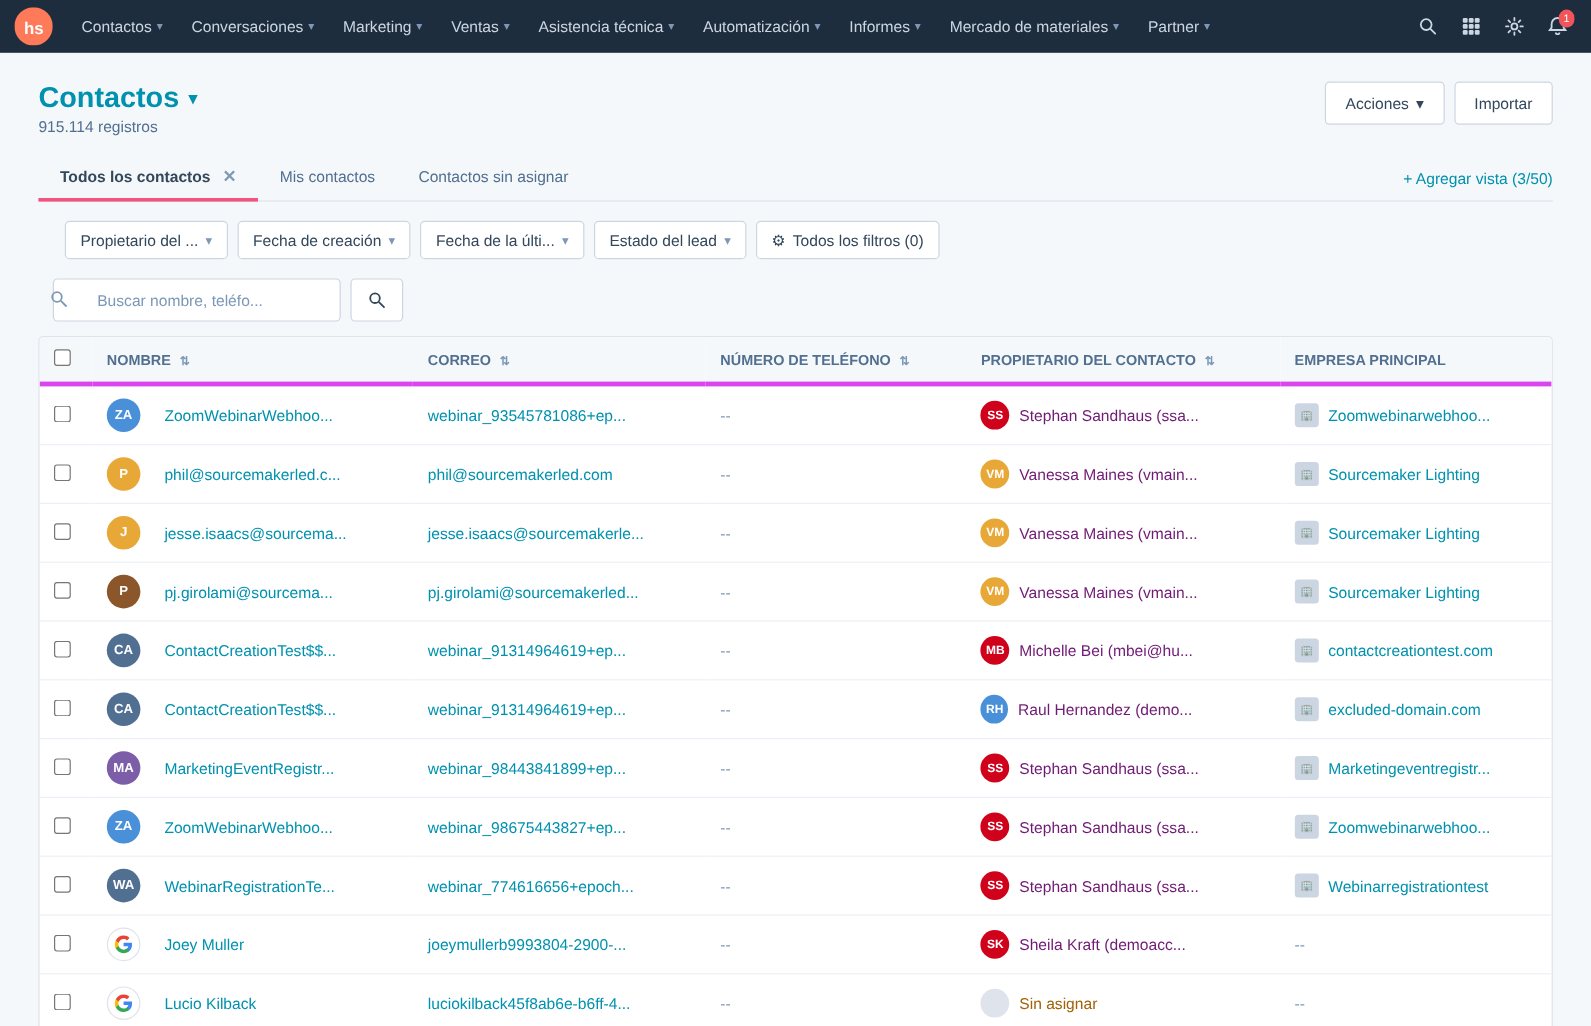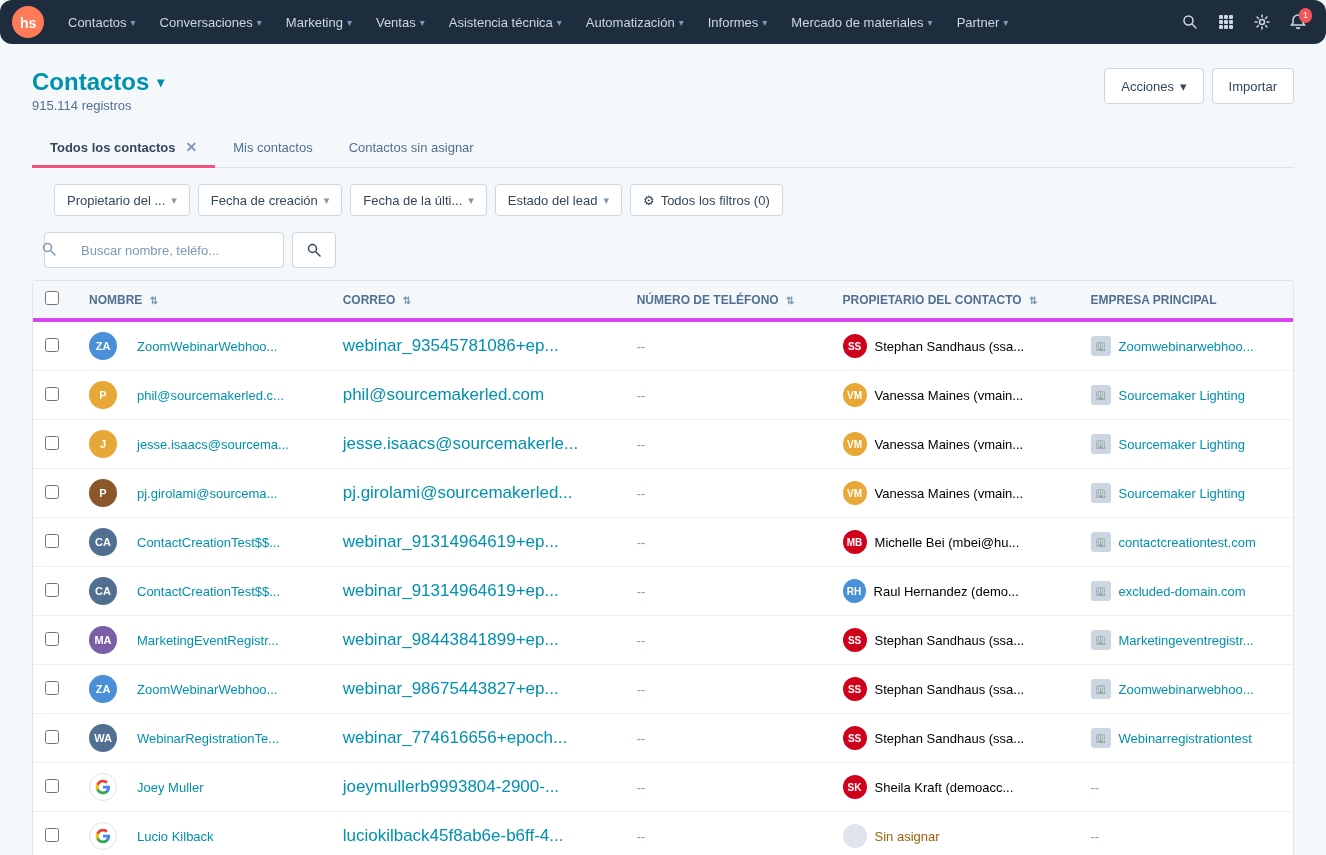--- a/index.html
+++ b/index.html
@@ -6,21 +6,20 @@
     body { font-family: -apple-system, BlinkMacSystemFont, 'Segoe UI', Helvetica, Arial, sans-serif; font-size: 13px; background: #f5f8fa; color: #33475b; }
 
     
     .topnav {
       background: #1e2d3d;
       display: flex;
       align-items: center;
       height: 44px;
       padding: 0 12px;
       gap: 0;
-      border-radius: 12px;
     }
     .topnav-logo {
       width: 32px; height: 32px; margin-right: 12px; flex-shrink: 0;
     }
     .topnav-logo svg { width: 32px; height: 32px; }
     .topnav-items {
       display: flex; align-items: center; gap: 0; flex: 1;
     }
     .topnav-item {
       color: #cbd6e2; font-size: 13px; padding: 0 12px; height: 44px;
@@ -153,24 +152,24 @@
     .avatar-circle {
       width: 28px; height: 28px; border-radius: 50%; display: flex; align-items: center;
       justify-content: center; font-size: 11px; font-weight: 700; color: #fff; flex-shrink: 0;
     }
     .avatar-img {
       width: 28px; height: 28px; border-radius: 50%; flex-shrink: 0; object-fit: cover;
       background: #cbd6e2; display: flex; align-items: center; justify-content: center;
       font-size: 10px; color: #7c98b6;
     }
     .name-link { color: #0091ae; cursor: pointer; }
-    .email-link { color: #0091ae; cursor: pointer; font-size: 17px; }
+    .email-link { color: #0091ae; cursor: pointer; font-size: 13px; }
     .dash-val { color: #7c98b6; }
     .owner-cell { display: flex; align-items: center; gap: 8px; }
-    .owner-link { color: #000000; cursor: pointer; }
+    .owner-link { color: #701a75; cursor: pointer; }
     .company-cell { display: flex; align-items: center; gap: 8px; }
     .company-icon {
       width: 20px; height: 20px; border-radius: 3px; background: #cbd6e2;
       display: flex; align-items: center; justify-content: center; font-size: 9px; color: #7c98b6; flex-shrink: 0;
     }
     .company-link { color: #0091ae; cursor: pointer; }
     .unassigned-link { color: #a16207; cursor: pointer; }
     input[type="checkbox"] { cursor: pointer; width: 14px; height: 14px; }
 
     
@@ -288,20 +287,23 @@
   <div class="tabs-bar">
     <div class="tab active">
       <span>Todos los contactos</span>
       <span class="tab-close">✕</span>
     </div>
     <div class="tab">
       <span>Mis contactos</span>
     </div>
     <div class="tab">
       <span>Contactos sin asignar</span>
+    </div>
+    <div class="tab-add">
+      <span>+ Agregar vista (3/50)</span>
     </div>
   </div>
 
   <div class="filters-row">
     <button class="filter-btn">
       <span>Propietario del ...</span>
       <span class="chevron">▾</span>
     </button>
     <button class="filter-btn">
       <span>Fecha de creación</span>

